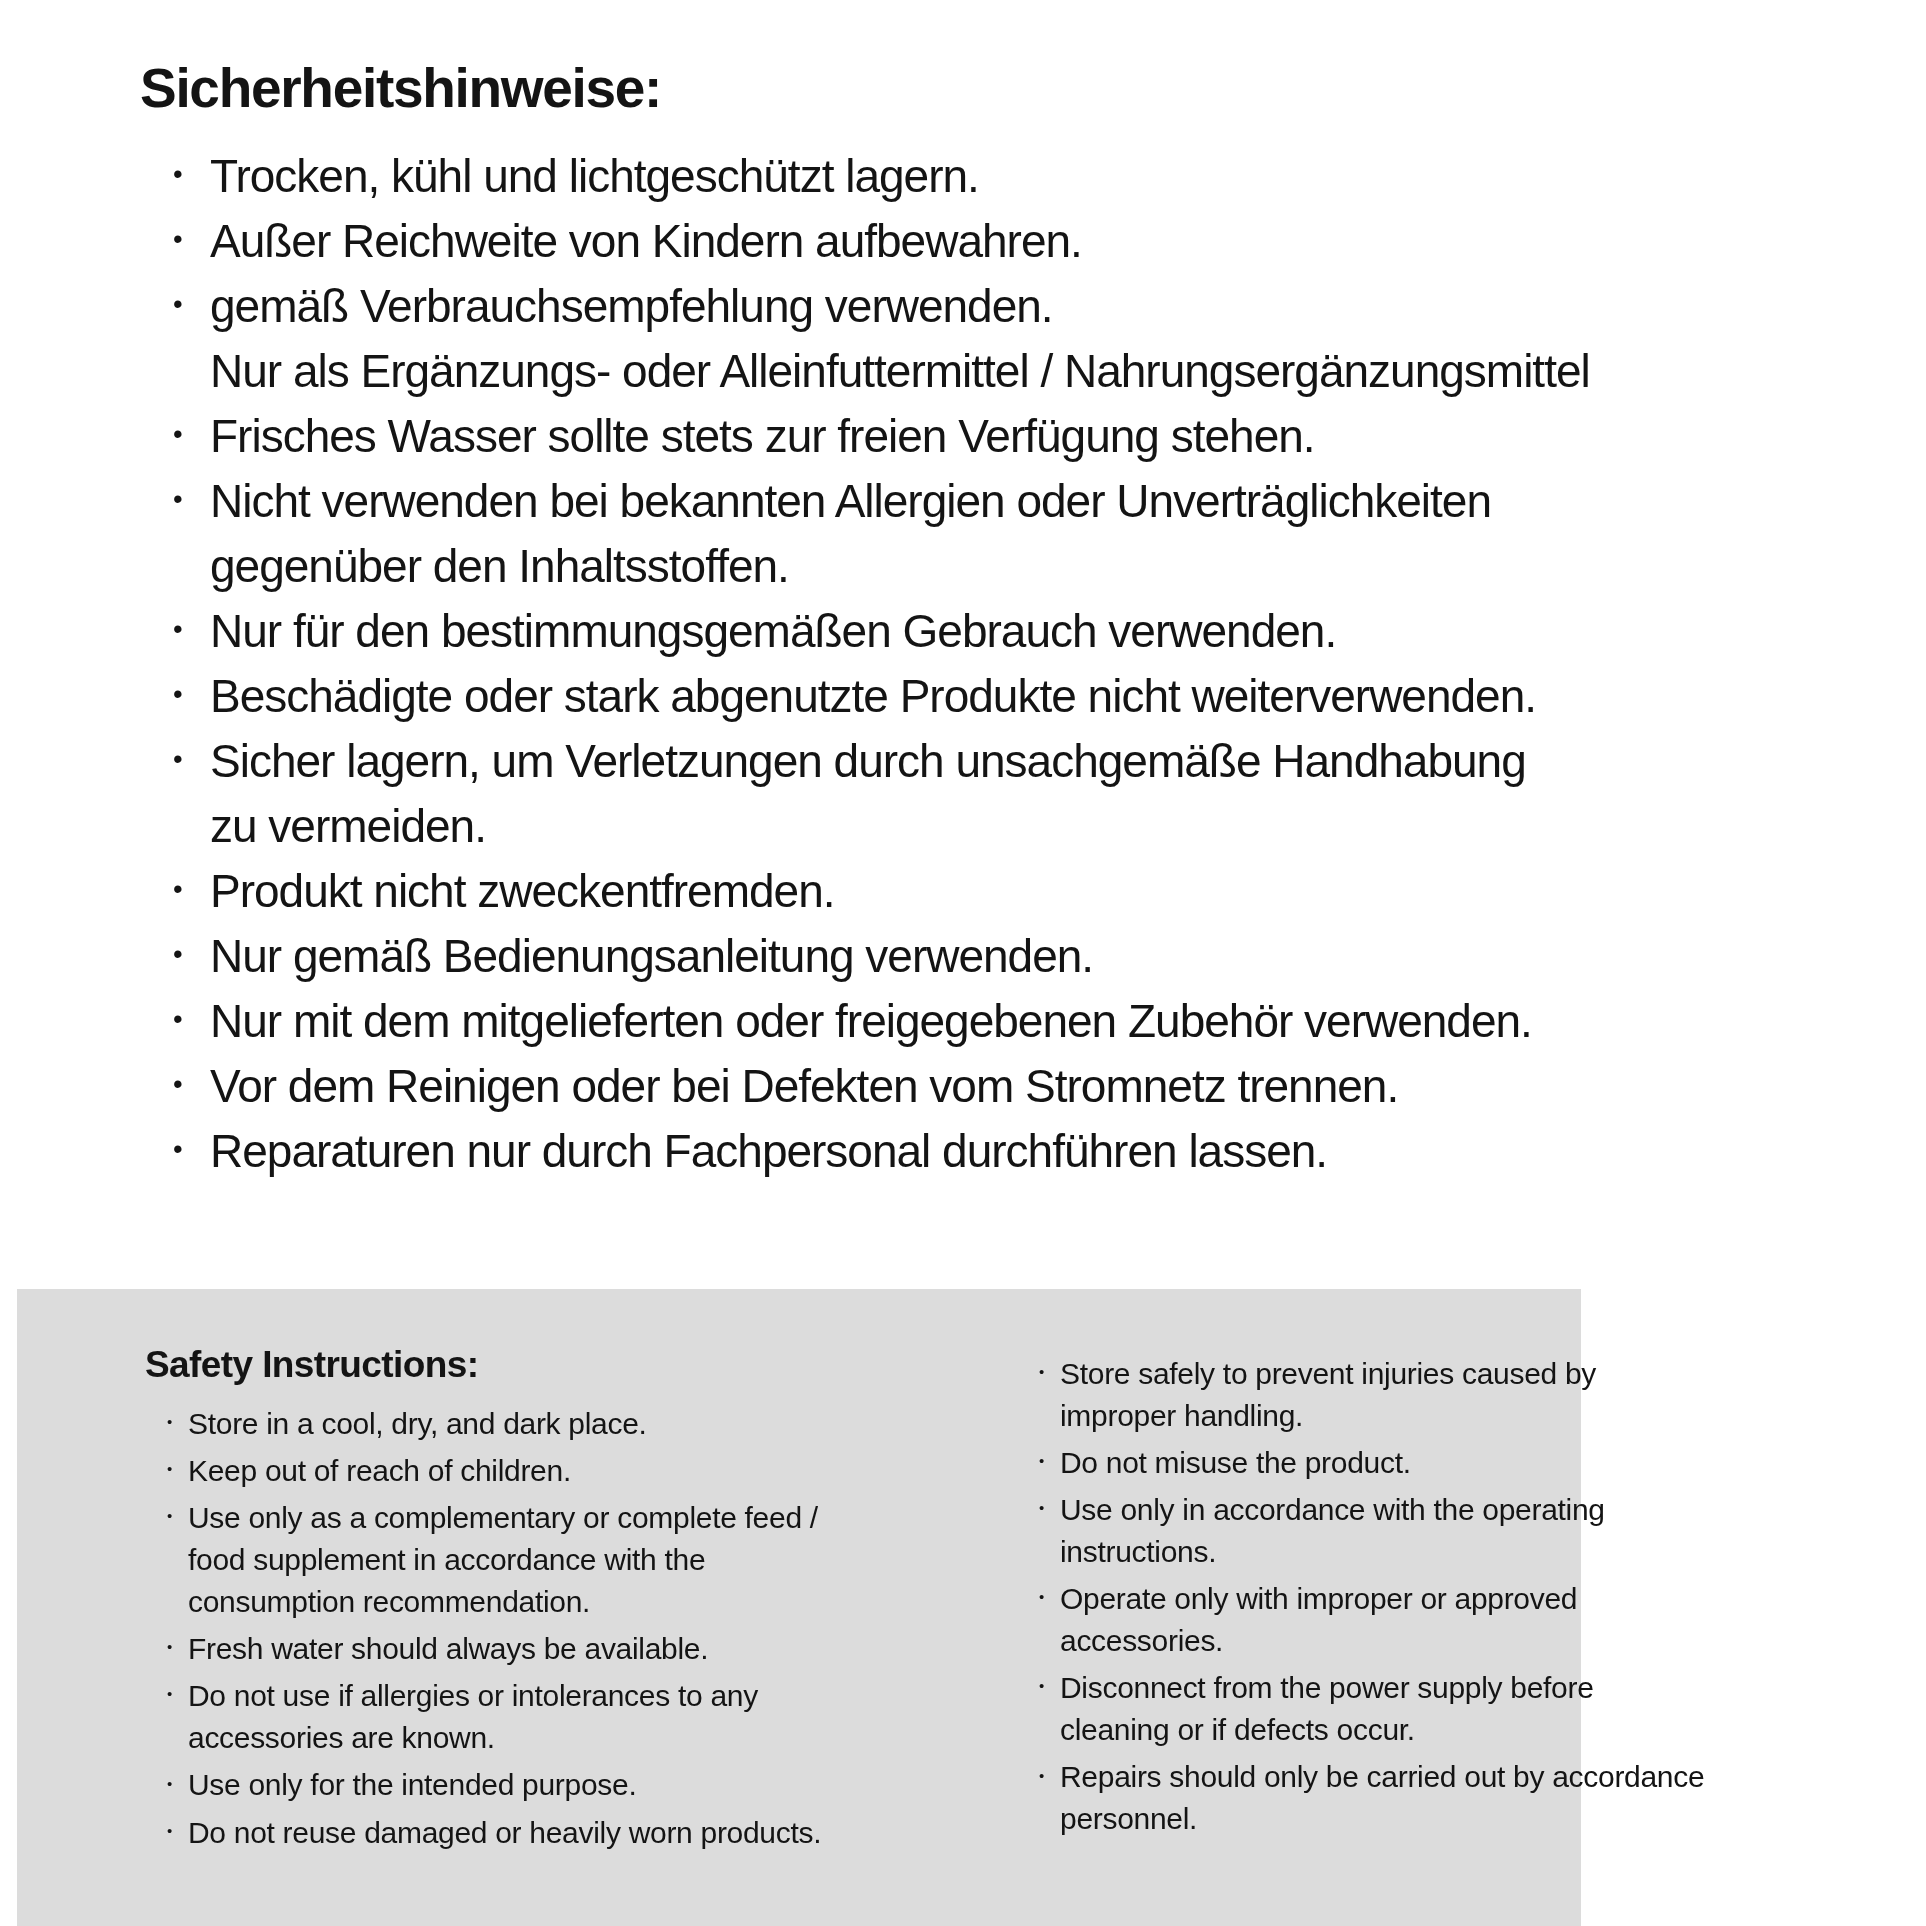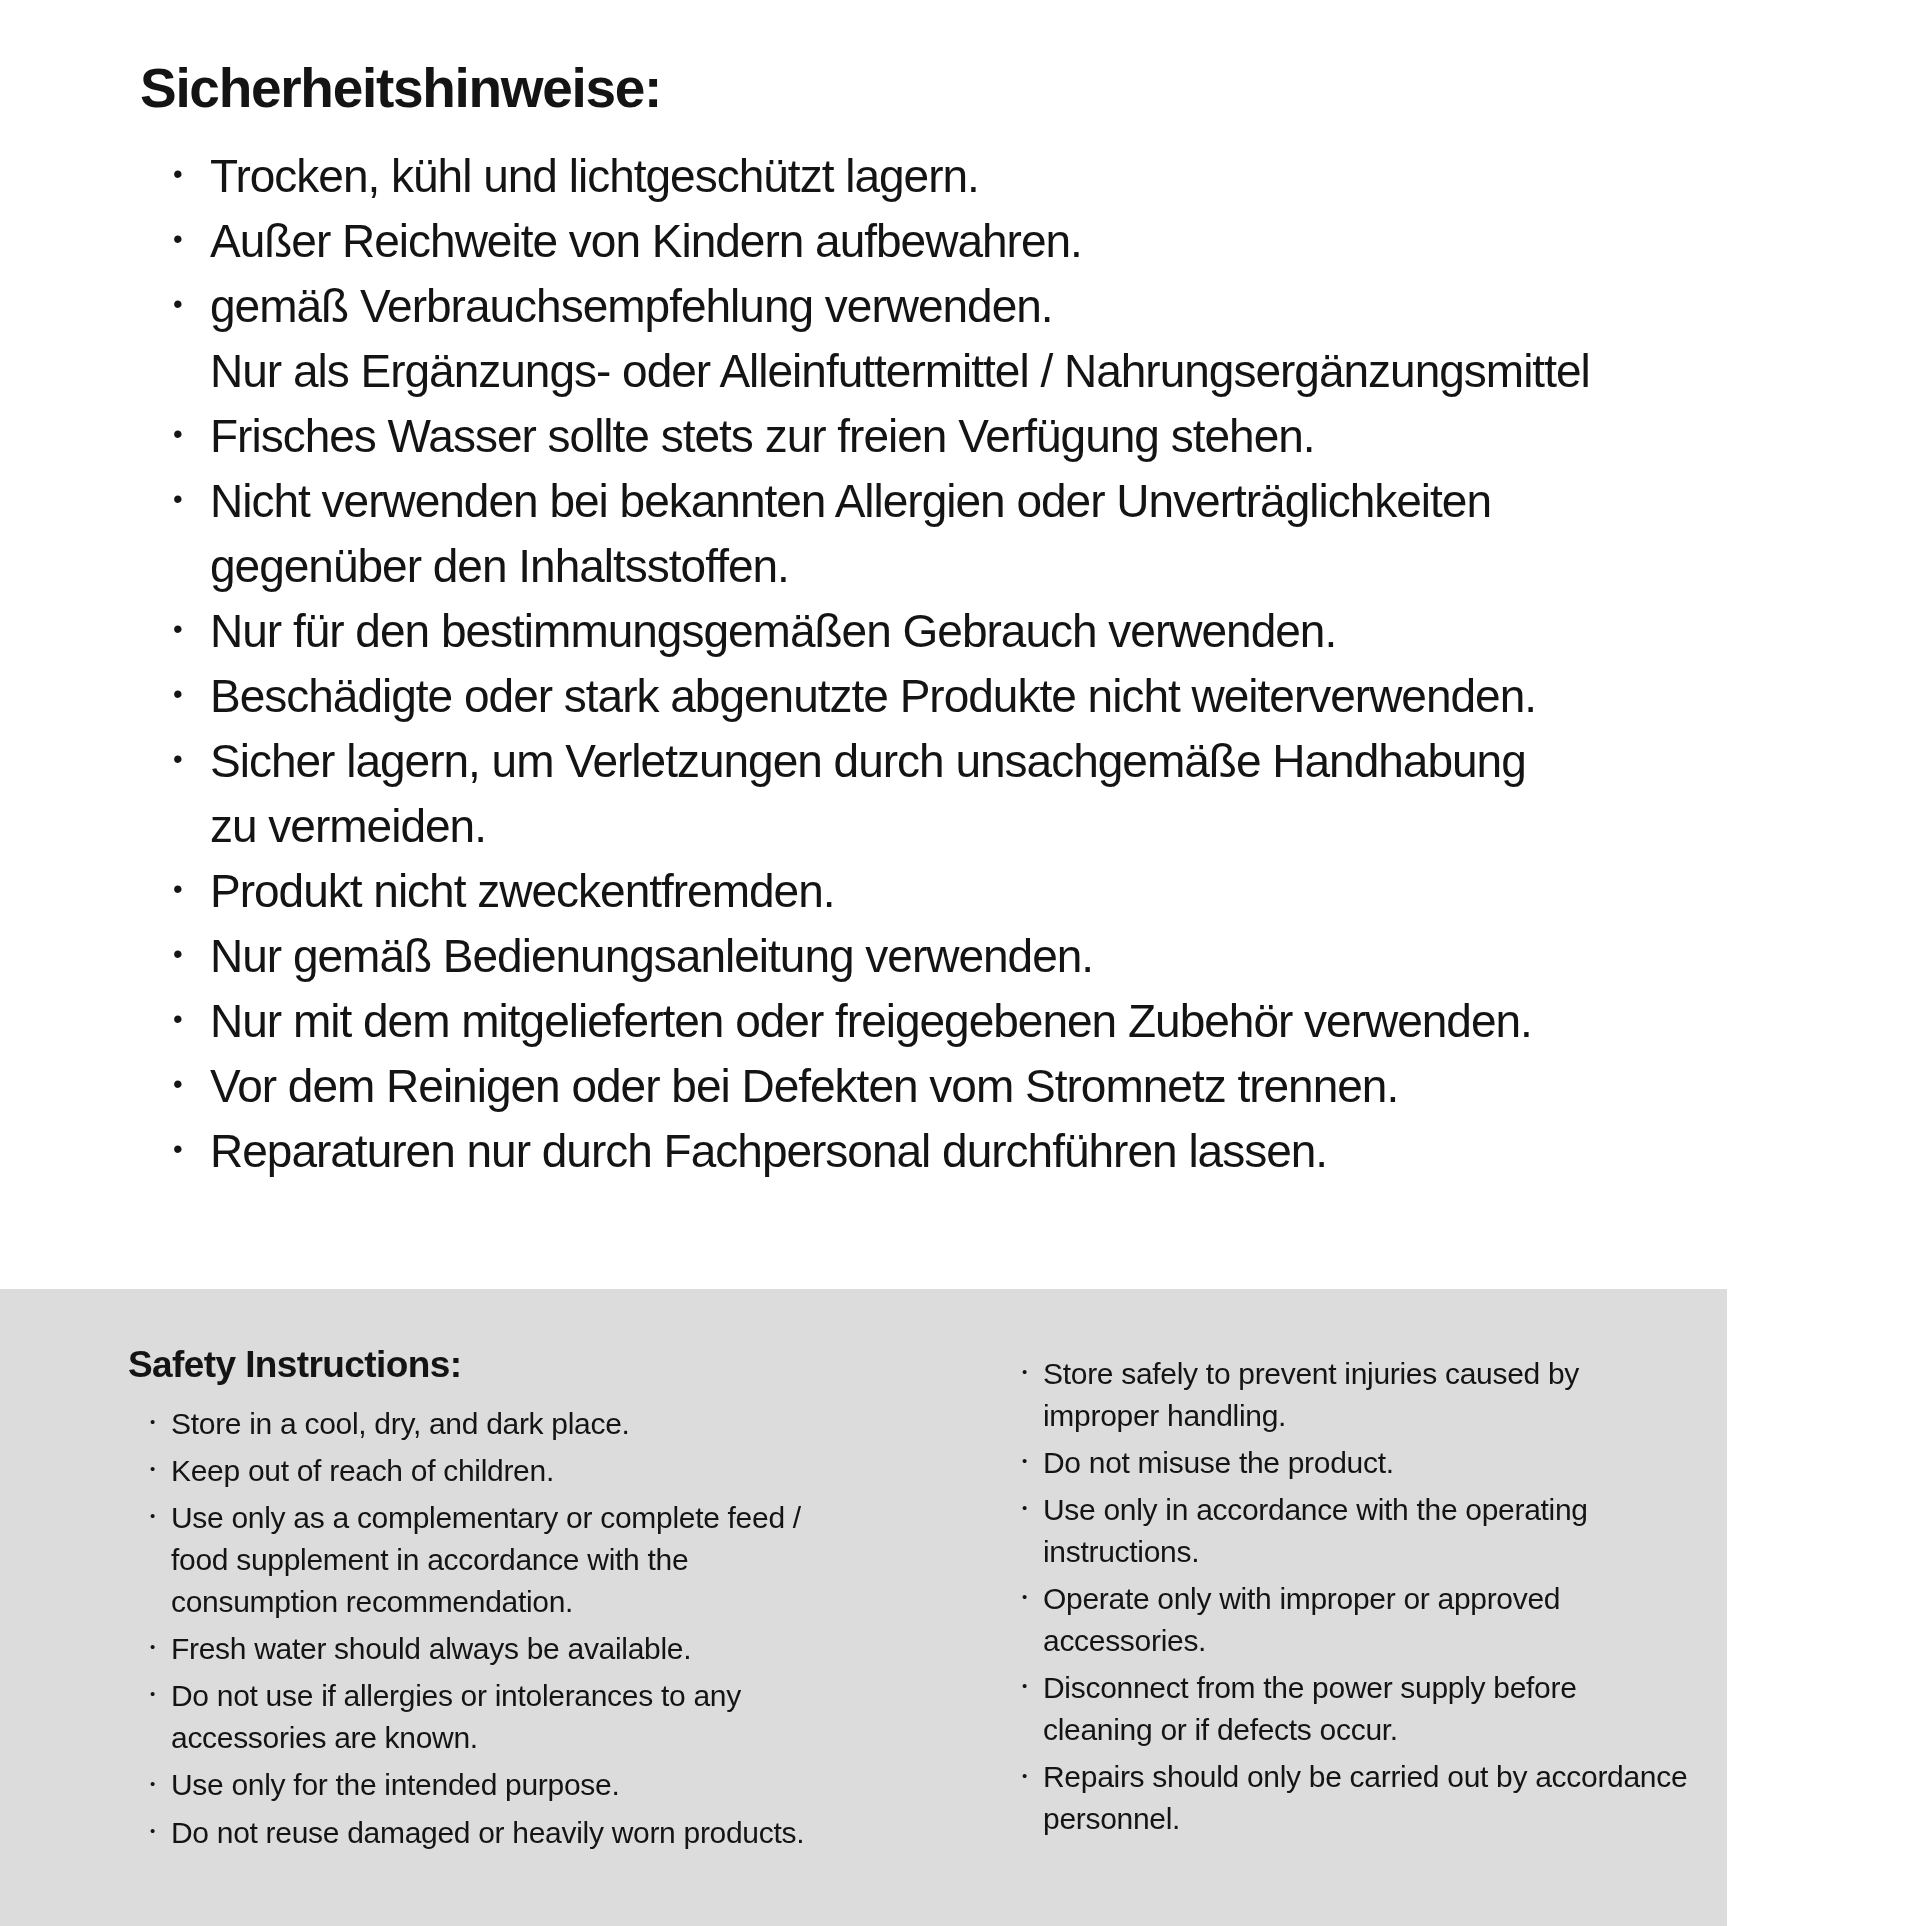--- a/index.html
+++ b/index.html
@@ -34,22 +34,22 @@
   .de-list .item { display: flex; }
   .de-list .bullet {
     flex: 0 0 37px; width: 37px;
     font-size: 0.6em;
     position: relative; top: -2.6px;
   }
 
   
   .en-section {
     position: absolute;
-    left: 0; top: 1289px;
-    width: 1727px; height: 638px;
+    left: 17px; top: 1289px;
+    width: 1564px; height: 638px;
     background: #dcdcdc;
   }
   .en-heading {
     position: absolute;
     left: 128px; top: 56px;
     margin: 0;
     font-size: 37px;
     font-weight: 700;
     letter-spacing: -0.6px;
     line-height: 1.1;

